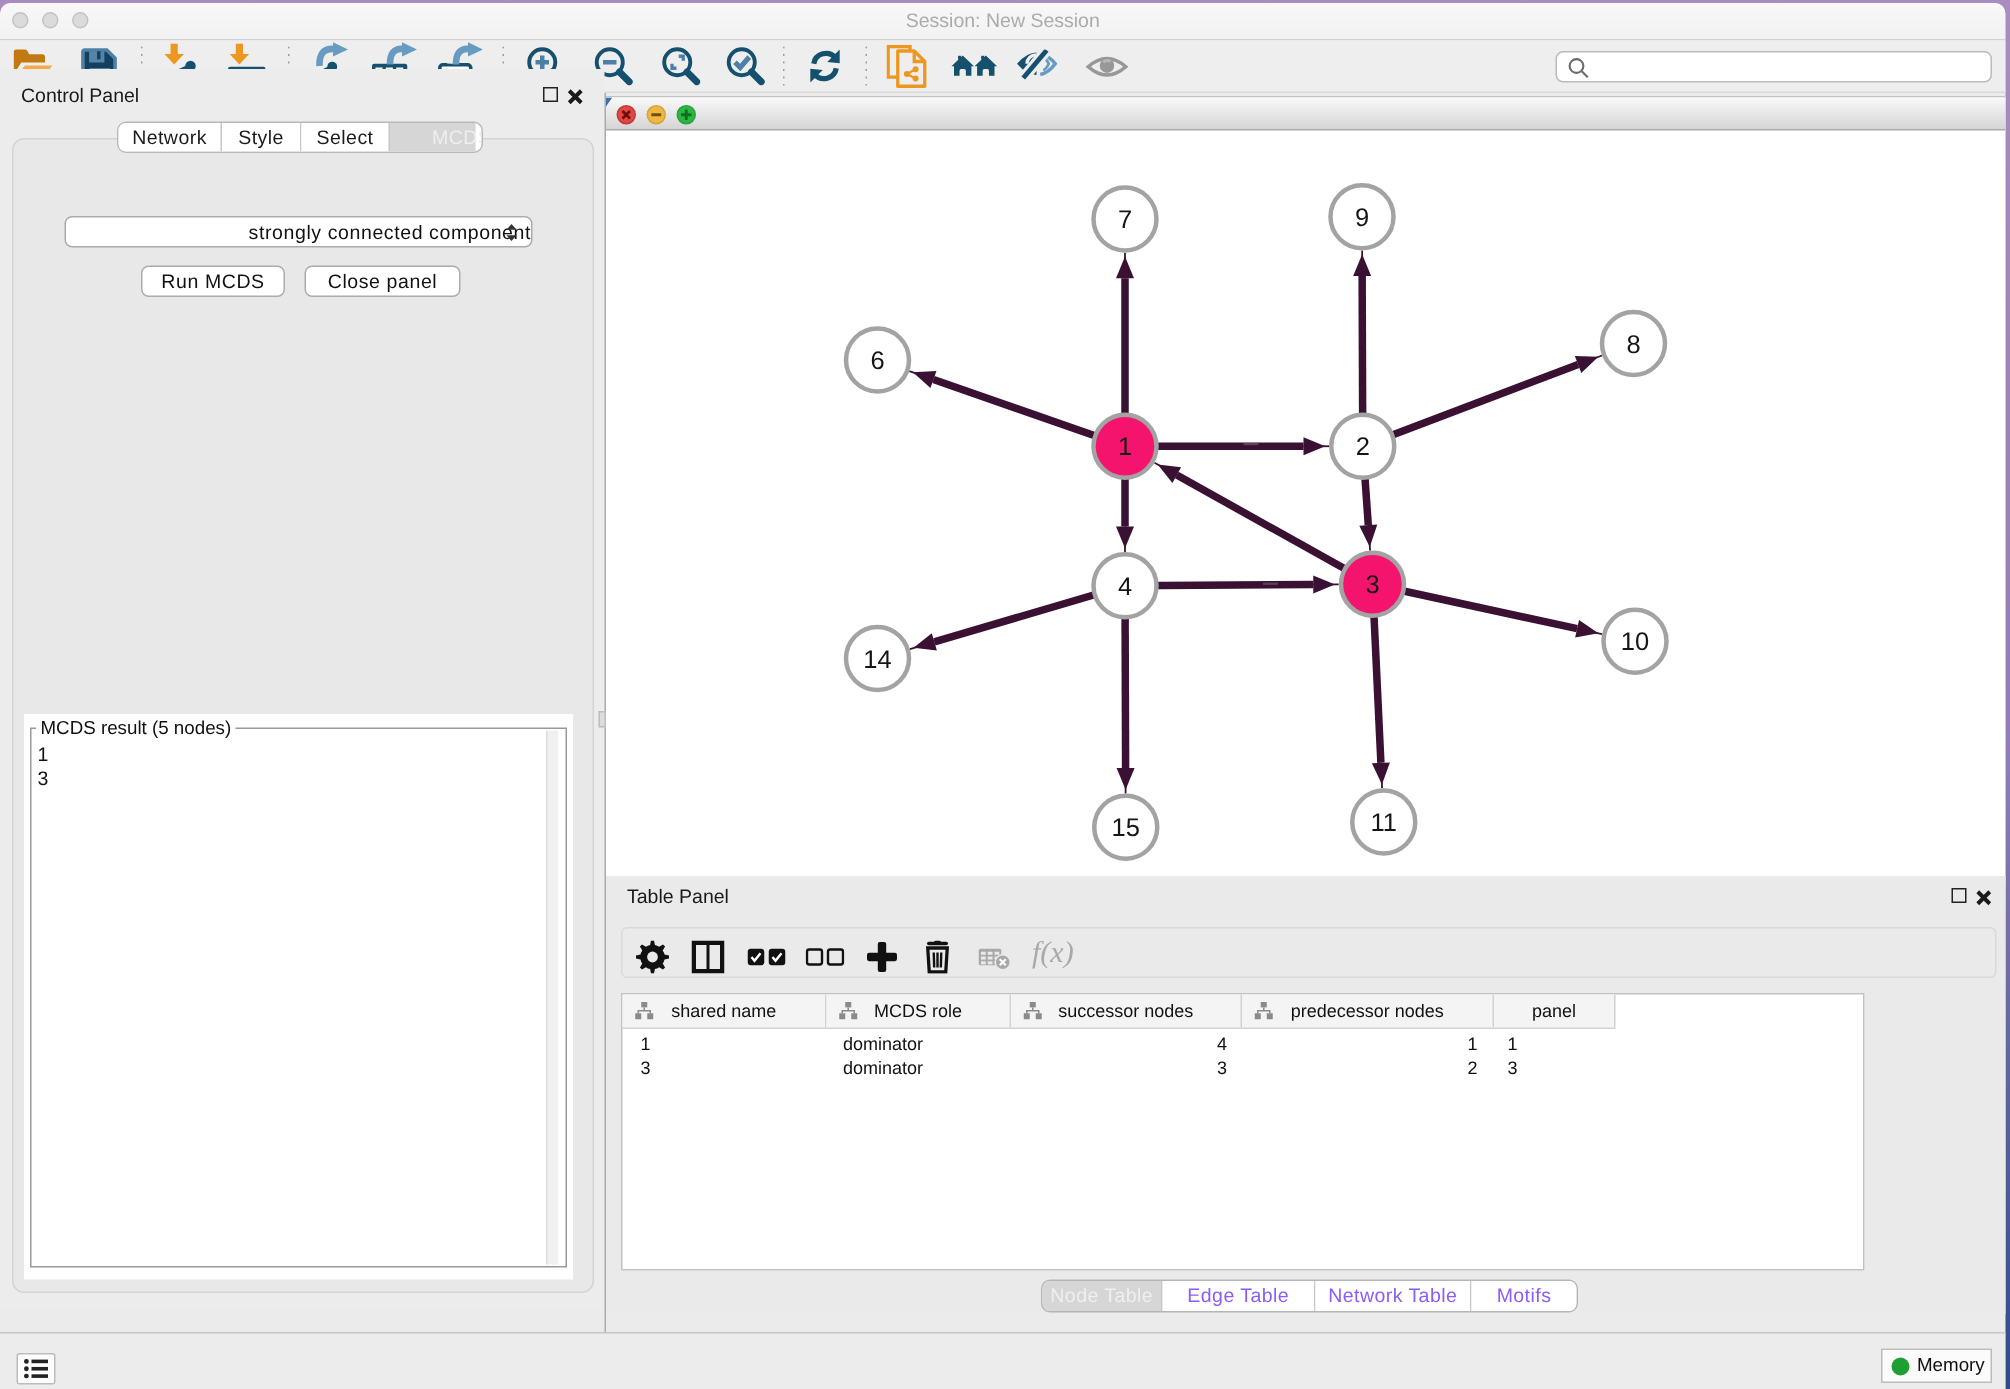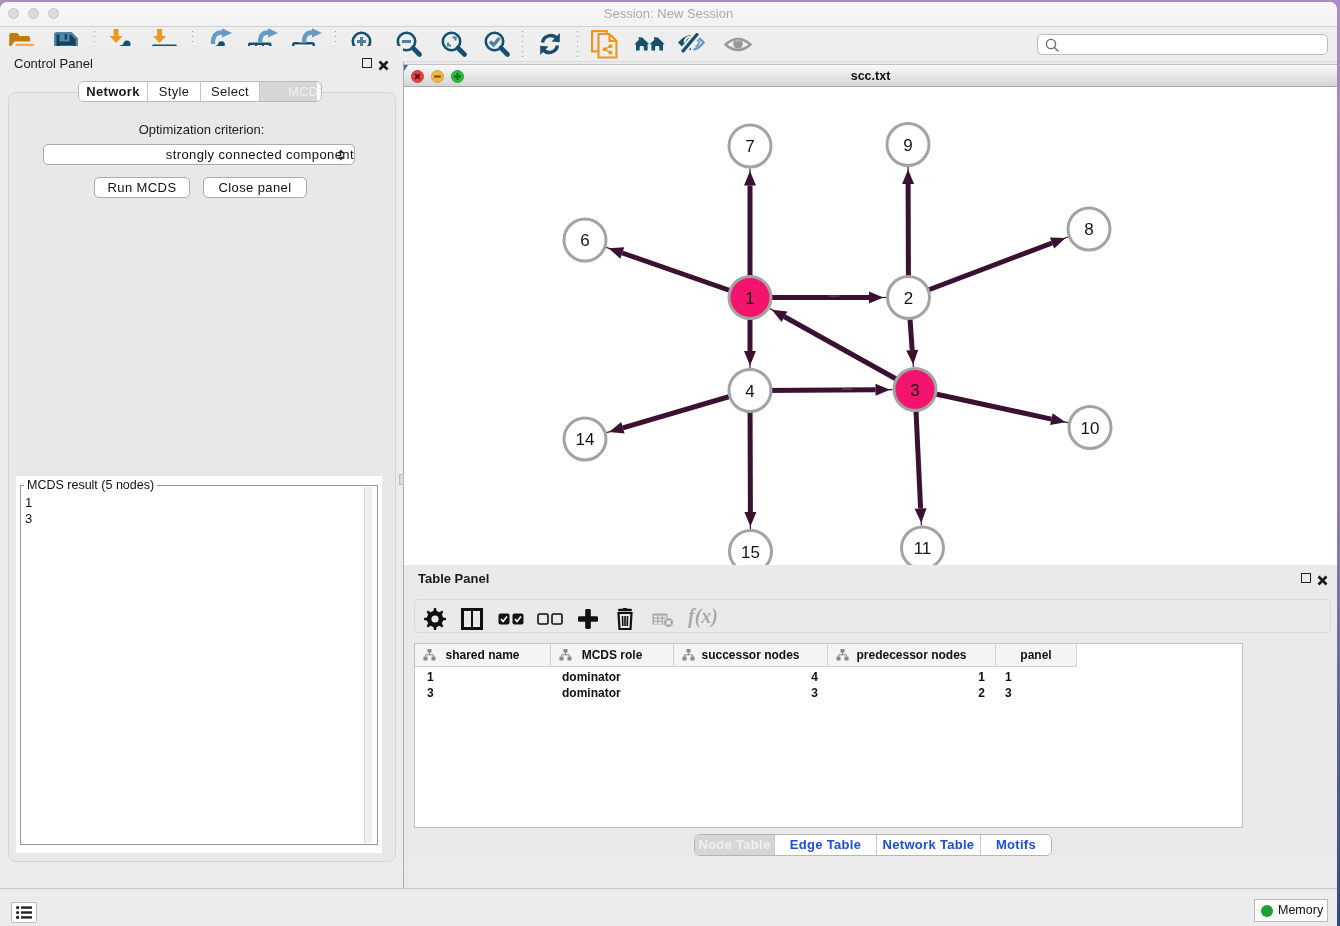--- a/index.html
+++ b/index.html
@@ -19,27 +19,27 @@
 .tabs { position:absolute; display:flex; height:21px; border:1px solid #B9B9B9; border-radius:6px; overflow:hidden; background:#fff; }
 .tab { font-size:13px; color:#1A1A1A; text-align:center; line-height:19px; border-right:1px solid #C6C6C6; background:#fff; letter-spacing:0.3px; }
 .tab:last-child { border-right:none;padding-left:28px; }
 .tab.sel { background:#D6D6D6; color:#EFEFEE; }
 .btn { position:absolute; background:#FFF; border:1px solid #ACACAC; border-radius:5px; font-size:13px; color:#111; text-align:center; letter-spacing:0.4px; }
 
 #frame { position:absolute; left:404px; top:62px; width:933px; height:527px; border-top:1px solid #C2C2C2; background:#fff; }
 #ftitle { position:absolute; left:0; top:0; width:100%; height:22px; background:linear-gradient(#F9F9F9,#D5D5D5); border-bottom:1px solid #ABABAB; }
 .fl { position:absolute; top:5px; width:13px; height:13px; border-radius:50%; }
 
-#tp { position:absolute; left:404px; top:563px; width:934px; height:292px; background:#EBEAEA;font-weight:bold; }
+#tp { position:absolute; left:404px; top:582px; width:934px; height:292px; background:#EBEAEA; }
 #tscroll { position:absolute; left:10px; top:78px; width:829px; height:185px; background:#fff; border:1px solid #C2C2C2; }
 .th { position:absolute; top:0; height:22px; background:#F4F4F4; border-right:1px solid #D2D2D2; font-size:12px; color:#111; }
 .thlbl { position:absolute; width:100%; text-align:center; top:4px; }
 .row { position:absolute; font-size:12px; color:#111; }
 #btabs { position:absolute; display:flex; height:22px; border:1px solid #B5B5B5; border-radius:6px; overflow:hidden; background:#fff; }
-.btab { font-size:13px; color:#1d4ed8; text-align:center; line-height:20px; border-right:1px solid #C6C6C6; background:#fff; padding:0 12px; letter-spacing:0.3px; }
+.btab { font-size:13px; color:#8b5cf6; text-align:center; line-height:20px; border-right:1px solid #C6C6C6; background:#fff; padding:0 12px; letter-spacing:0.3px; }
 .btab:last-child { border-right:none; }
 .btab.sel { background:#D6D6D6; color:#EFEFEE; }
 
 #status { position:absolute; left:0; top:886px; width:1337px; height:38px; background:#EDECEC; border-top:1px solid #C6C6C6; }
 .sqicon { position:absolute; width:10px; height:10px; border:1.3px solid #222; background:transparent; }
 </style>
 </head>
 <body>
 <div id="win">
   <div id="titlebar">
@@ -188,26 +188,25 @@
   </div>
 
   <div id="cp">
     <div style="position:absolute;left:14px;top:10px;font-size:13px;color:#1A1A1A;">Control Panel</div>
     <div class="sqicon" style="left:362px;top:12px;"></div>
     <div class="abs" style="left:378px;top:11px;"><svg width="11" height="11" viewBox="0 0 11 11">
           <path d="M1.5 1.5 L9.5 9.5 M9.5 1.5 L1.5 9.5" stroke="#1A1A1A" stroke-width="2.6"></path>
         </svg></div>
     <div id="cp-inner"></div>
     <div class="tabs" style="left:78px;top:35px;width:244px;">
-      <div class="tab" style="width:69px;font-weight:bold;">Network</div>
+      <div class="tab" style="width:69px;">Network</div>
       <div class="tab" style="width:53px;">Style</div>
       <div class="tab" style="width:59px;">Select</div>
       <div class="tab sel" style="width:57px;">MCDS</div>
     </div>
-    <div style="position:absolute;left:0;top:76px;width:403px;text-align:center;font-size:13px;color:#1A1A1A;">Optimization criterion:</div>
     <div class="btn" style="left:43px;top:98px;width:312px;height:21px;text-align:right;line-height:19px;padding-left:12px;">strongly connected component
       <svg width="10" height="14" style="position:absolute;right:8px;top:3px;" viewBox="0 0 10 14">
           <path d="M1.6 5.2 L5 1.4 L8.4 5.2 Z" fill="#333"></path>
           <path d="M1.6 8.8 L5 12.6 L8.4 8.8 Z" fill="#333"></path>
         </svg>
     </div>
     <div class="btn" style="left:94px;top:131px;width:96px;height:21px;line-height:19px;">Run MCDS</div>
     <div class="btn" style="left:203px;top:131px;width:104px;height:21px;line-height:19px;">Close panel</div>
     <div style="position:absolute;left:16px;top:430px;width:366px;height:377px;background:#fff;">
       <div style="position:absolute;left:4px;top:9px;right:4px;bottom:8px;border:1px solid #999;"></div>
@@ -232,21 +231,20 @@
       <div class="fl" style="left:27px;background:#EFB73F;border:1px solid #D5A338;">
           <svg width="11" height="11" viewBox="0 0 11 11" style="position:absolute;left:0;top:0;">
             <path d="M2.2 5.5 L8.8 5.5" stroke="#6E4F10" stroke-width="1.9"></path>
           </svg>
         </div>
       <div class="fl" style="left:47px;background:#2BB840;border:1px solid #29A13C;">
           <svg width="11" height="11" viewBox="0 0 11 11" style="position:absolute;left:0;top:0;">
             <path d="M5.5 2 L5.5 9 M2 5.5 L9 5.5" stroke="#0E6E1E" stroke-width="1.9"></path>
           </svg>
         </div>
-      <div style="position:absolute;top:4px;width:100%;text-align:center;font-size:12.5px;font-weight:600;color:#111;">scc.txt</div>
     </div>
     <svg id="graph" width="933" height="504" viewBox="0 0 933 504" style="position:absolute;left:0;top:23px;">
 <line x1="346.0" y1="209.5" x2="346.0" y2="97.5" stroke="#3A1033" stroke-width="5"></line>
 <line x1="346.0" y1="97.5" x2="346.0" y2="80.5" stroke="#3A1033" stroke-width="1.2"></line>
 <polygon points="346.0,83.0 352.0,97.5 340.0,97.5" fill="#3A1033"></polygon>
 <line x1="346.0" y1="209.5" x2="218.3" y2="165.0" stroke="#3A1033" stroke-width="5"></line>
 <line x1="218.3" y1="165.0" x2="202.2" y2="159.4" stroke="#3A1033" stroke-width="1.2"></line>
 <polygon points="204.6,160.2 220.3,159.3 216.3,170.7" fill="#3A1033"></polygon>
 <line x1="346.0" y1="209.5" x2="465.0" y2="209.5" stroke="#3A1033" stroke-width="5"></line>
 <line x1="465.0" y1="209.5" x2="482.0" y2="209.5" stroke="#3A1033" stroke-width="1.2"></line>

